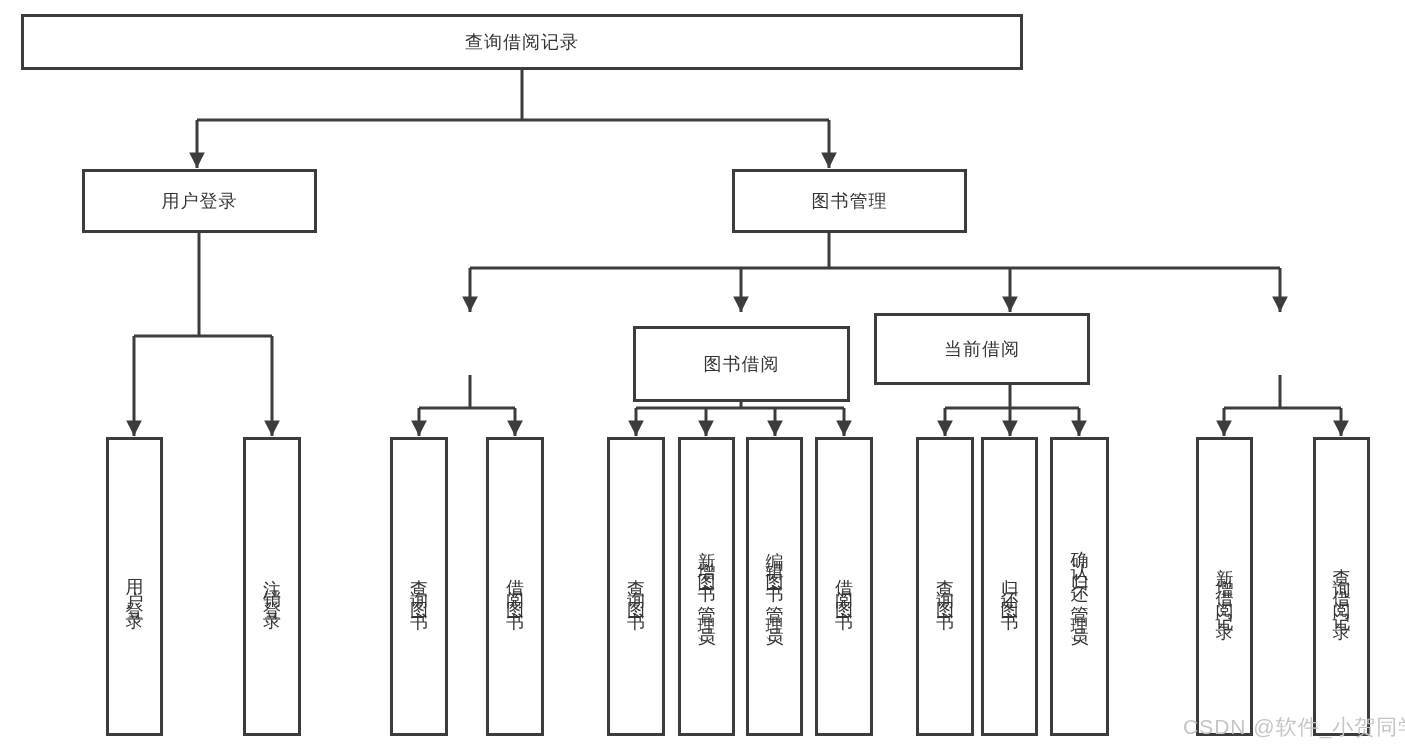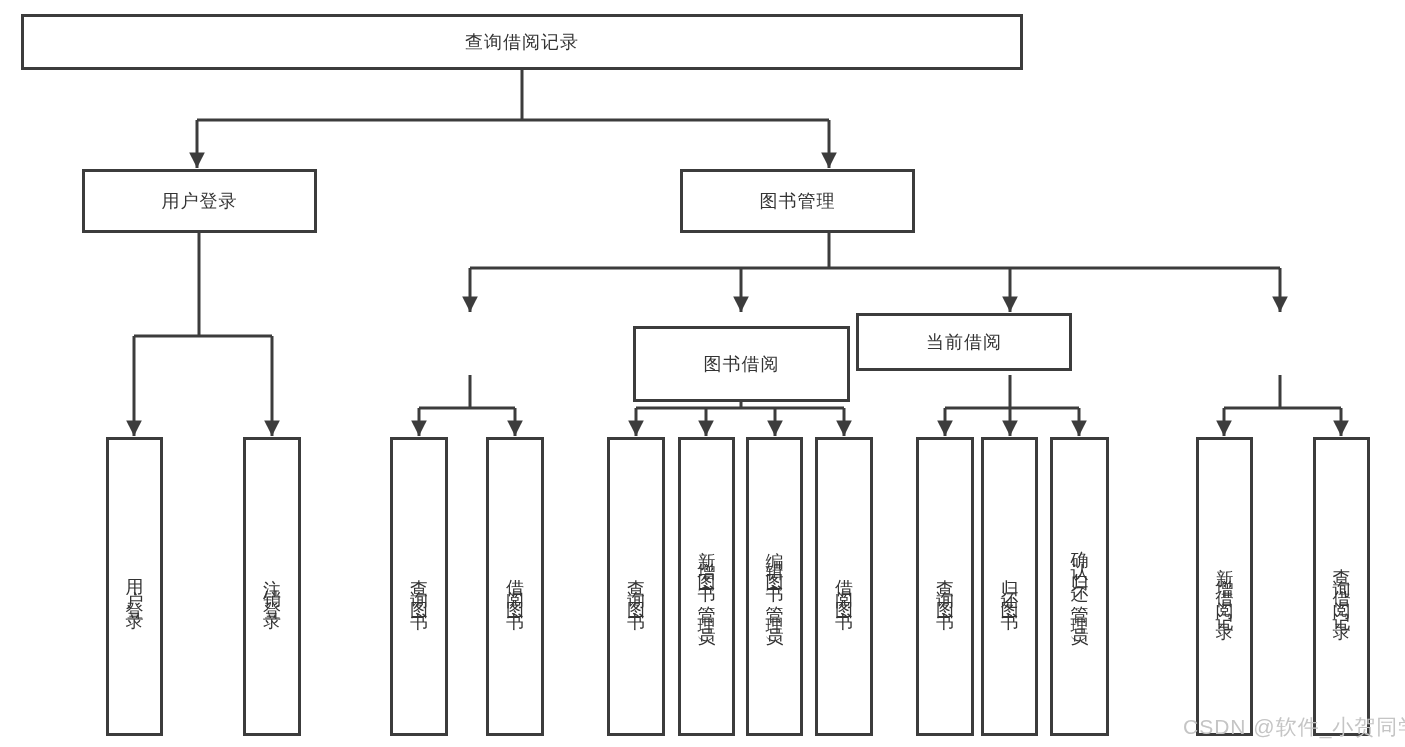--- a/index.html
+++ b/index.html
@@ -64,28 +64,28 @@
     <line x1="1341" y1="408" x2="1341" y2="436" stroke="#3c3c3c" stroke-width="3" marker-end="url(#arw)"></line>
   </svg>
 
   <div class="box" style="left:21px;top:14px;width:1002px;height:56px">
     <span class="lbl">查询借阅记录</span>
   </div>
 
   <div class="box" style="left:82px;top:169px;width:235px;height:64px">
     <span class="lbl">用户登录</span>
   </div>
-  <div class="box" style="left:680px;top:169px;width:235px;height:64px">
+  <div class="box" style="left:732px;top:169px;width:235px;height:64px">
     <span class="lbl">图书管理</span>
   </div>
 
   <div class="box" style="left:633px;top:326px;width:217px;height:76px">
     <span class="lbl">图书借阅</span>
   </div>
-  <div class="box" style="left:856px;top:313px;width:216px;height:58px">
+  <div class="box" style="left:874px;top:313px;width:216px;height:72px">
     <span class="lbl">当前借阅</span>
   </div>
 
   <div class="box v" style="left:106px;top:437px;width:57px;height:299px">
     <span class="lbl">用户登录</span>
   </div>
   <div class="box v" style="left:243px;top:437px;width:58px;height:299px">
     <span class="lbl">注销登录</span>
   </div>
 

